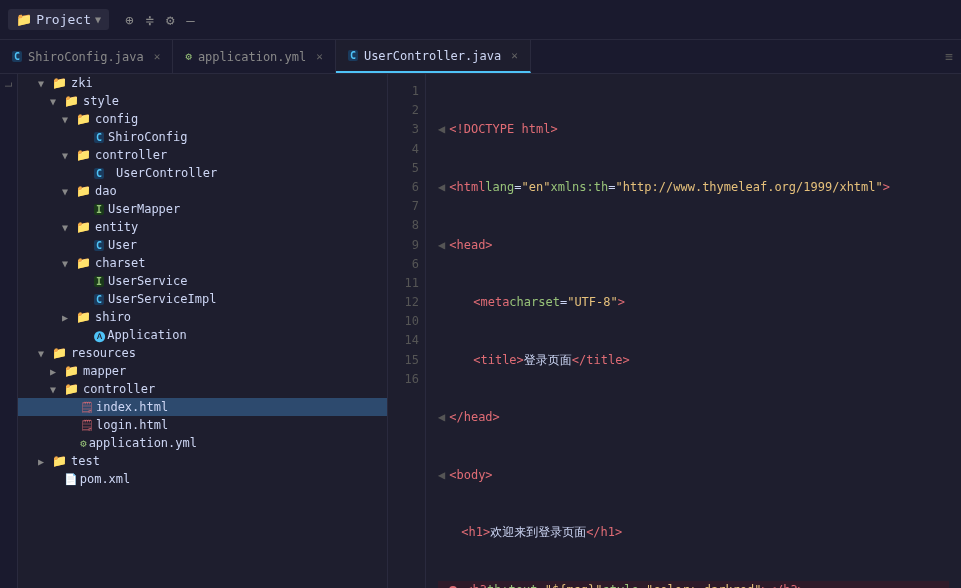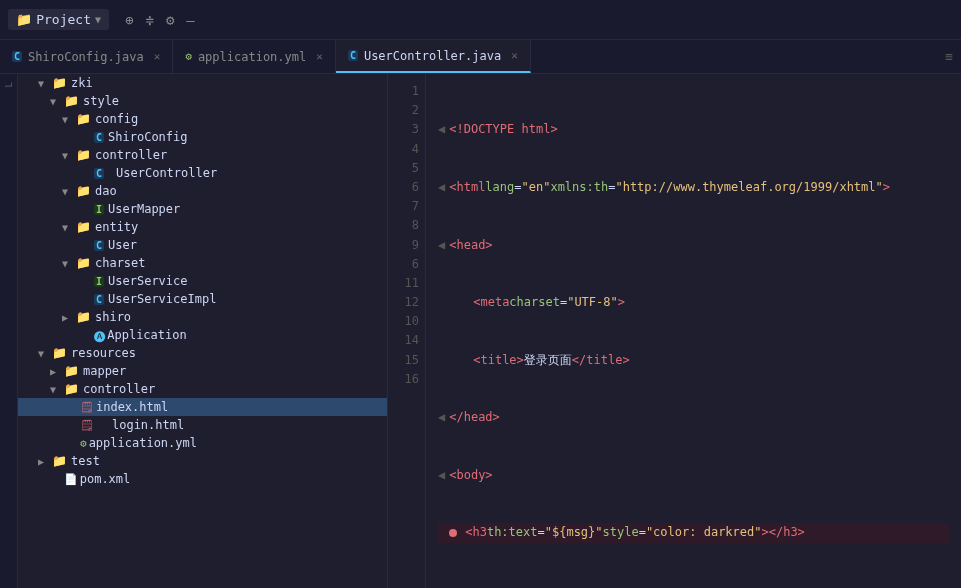--- a/index.html
+++ b/index.html
@@ -318,21 +318,21 @@
       <span>controller</span>
     </div>
     <div class="tree-item selected" style="padding-left:48px;">
       <span class="tree-arrow"></span>
       <span class="icon-html">🗒</span>
       <span style="margin-left:2px;">index.html</span>
     </div>
     <div class="tree-item" style="padding-left:48px;">
       <span class="tree-arrow"></span>
       <span class="icon-html">🗒</span>
-      <span style="margin-left:18px;">login.html</span>
+      <span style="margin-left:2px;">login.html</span>
     </div>
     <div class="tree-item" style="padding-left:48px;">
       <span class="tree-arrow"></span>
       <span class="icon-yaml">⚙</span>
       <span style="margin-left:2px;">application.yml</span>
     </div>
     <div class="tree-item" style="padding-left:20px;">
       <span class="tree-arrow">▶</span>
       <span class="tree-folder-icon icon-folder">📁</span>
       <span>test</span>
@@ -386,20 +386,24 @@
           <span style="margin-left:24px;"></span><span class="tag">&lt;title&gt;</span><span class="chinese">登录页面</span><span class="tag">&lt;/title&gt;</span>
         </div>
         <div class="line">
           <span style="color:#555;margin-right:4px;">◀</span>
           <span class="tag">&lt;/head&gt;</span>
         </div>
         <div class="line">
           <span style="color:#555;margin-right:4px;">◀</span>
           <span class="tag">&lt;body&gt;</span>
         </div>
+        <div class="line">
+          <span style="color:#555;margin-right:4px;"> </span>
+          <span style="margin-left:12px;"></span><span class="tag">&lt;h1&gt;</span><span class="chinese">欢迎来到登录页面</span><span class="tag">&lt;/h1&gt;</span>
+        </div>
         <div class="line error-line">
           <span style="color:#555;margin-right:4px;"> </span>
           <span class="error-dot"></span>
           <span style="margin-left:4px;"></span><span class="tag">&lt;h3</span> <span class="attr-name">th:text</span>=<span class="attr-value">"${msg}"</span> <span class="attr-name">style</span>=<span class="attr-value">"color: darkred"</span> <span class="tag">&gt;&lt;/h3&gt;</span>
         </div>
         
         
         
         
         

